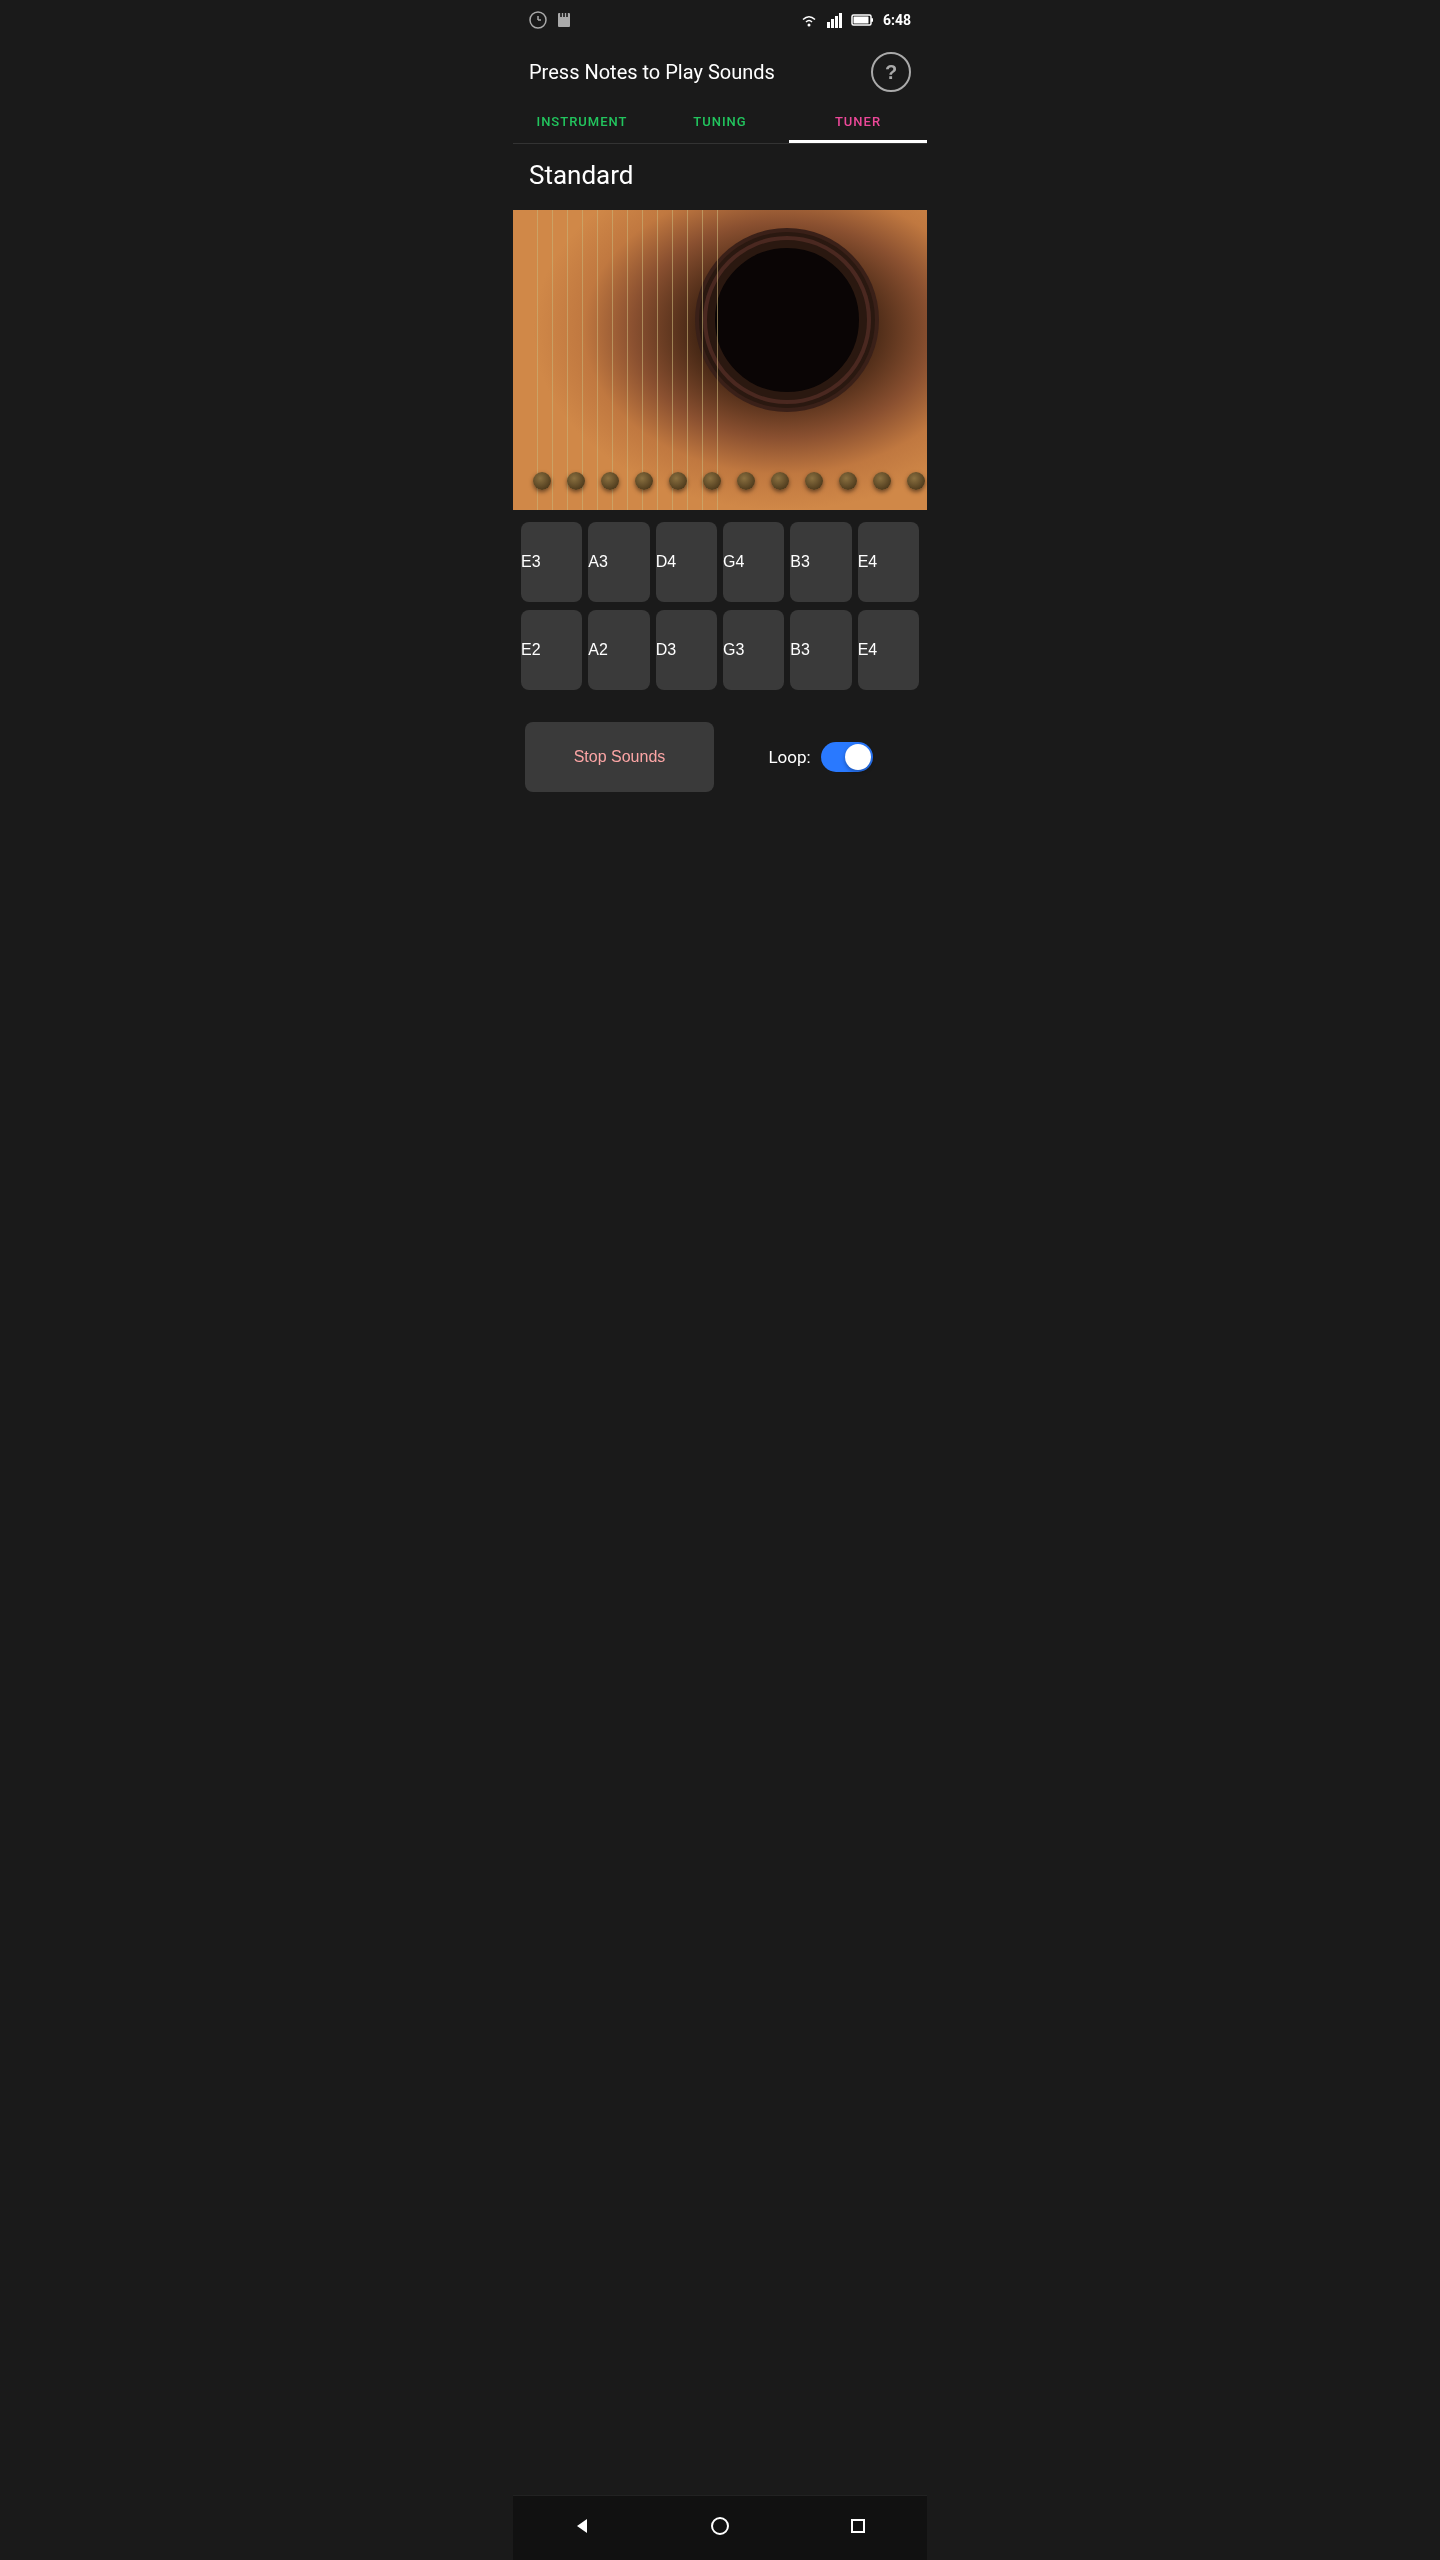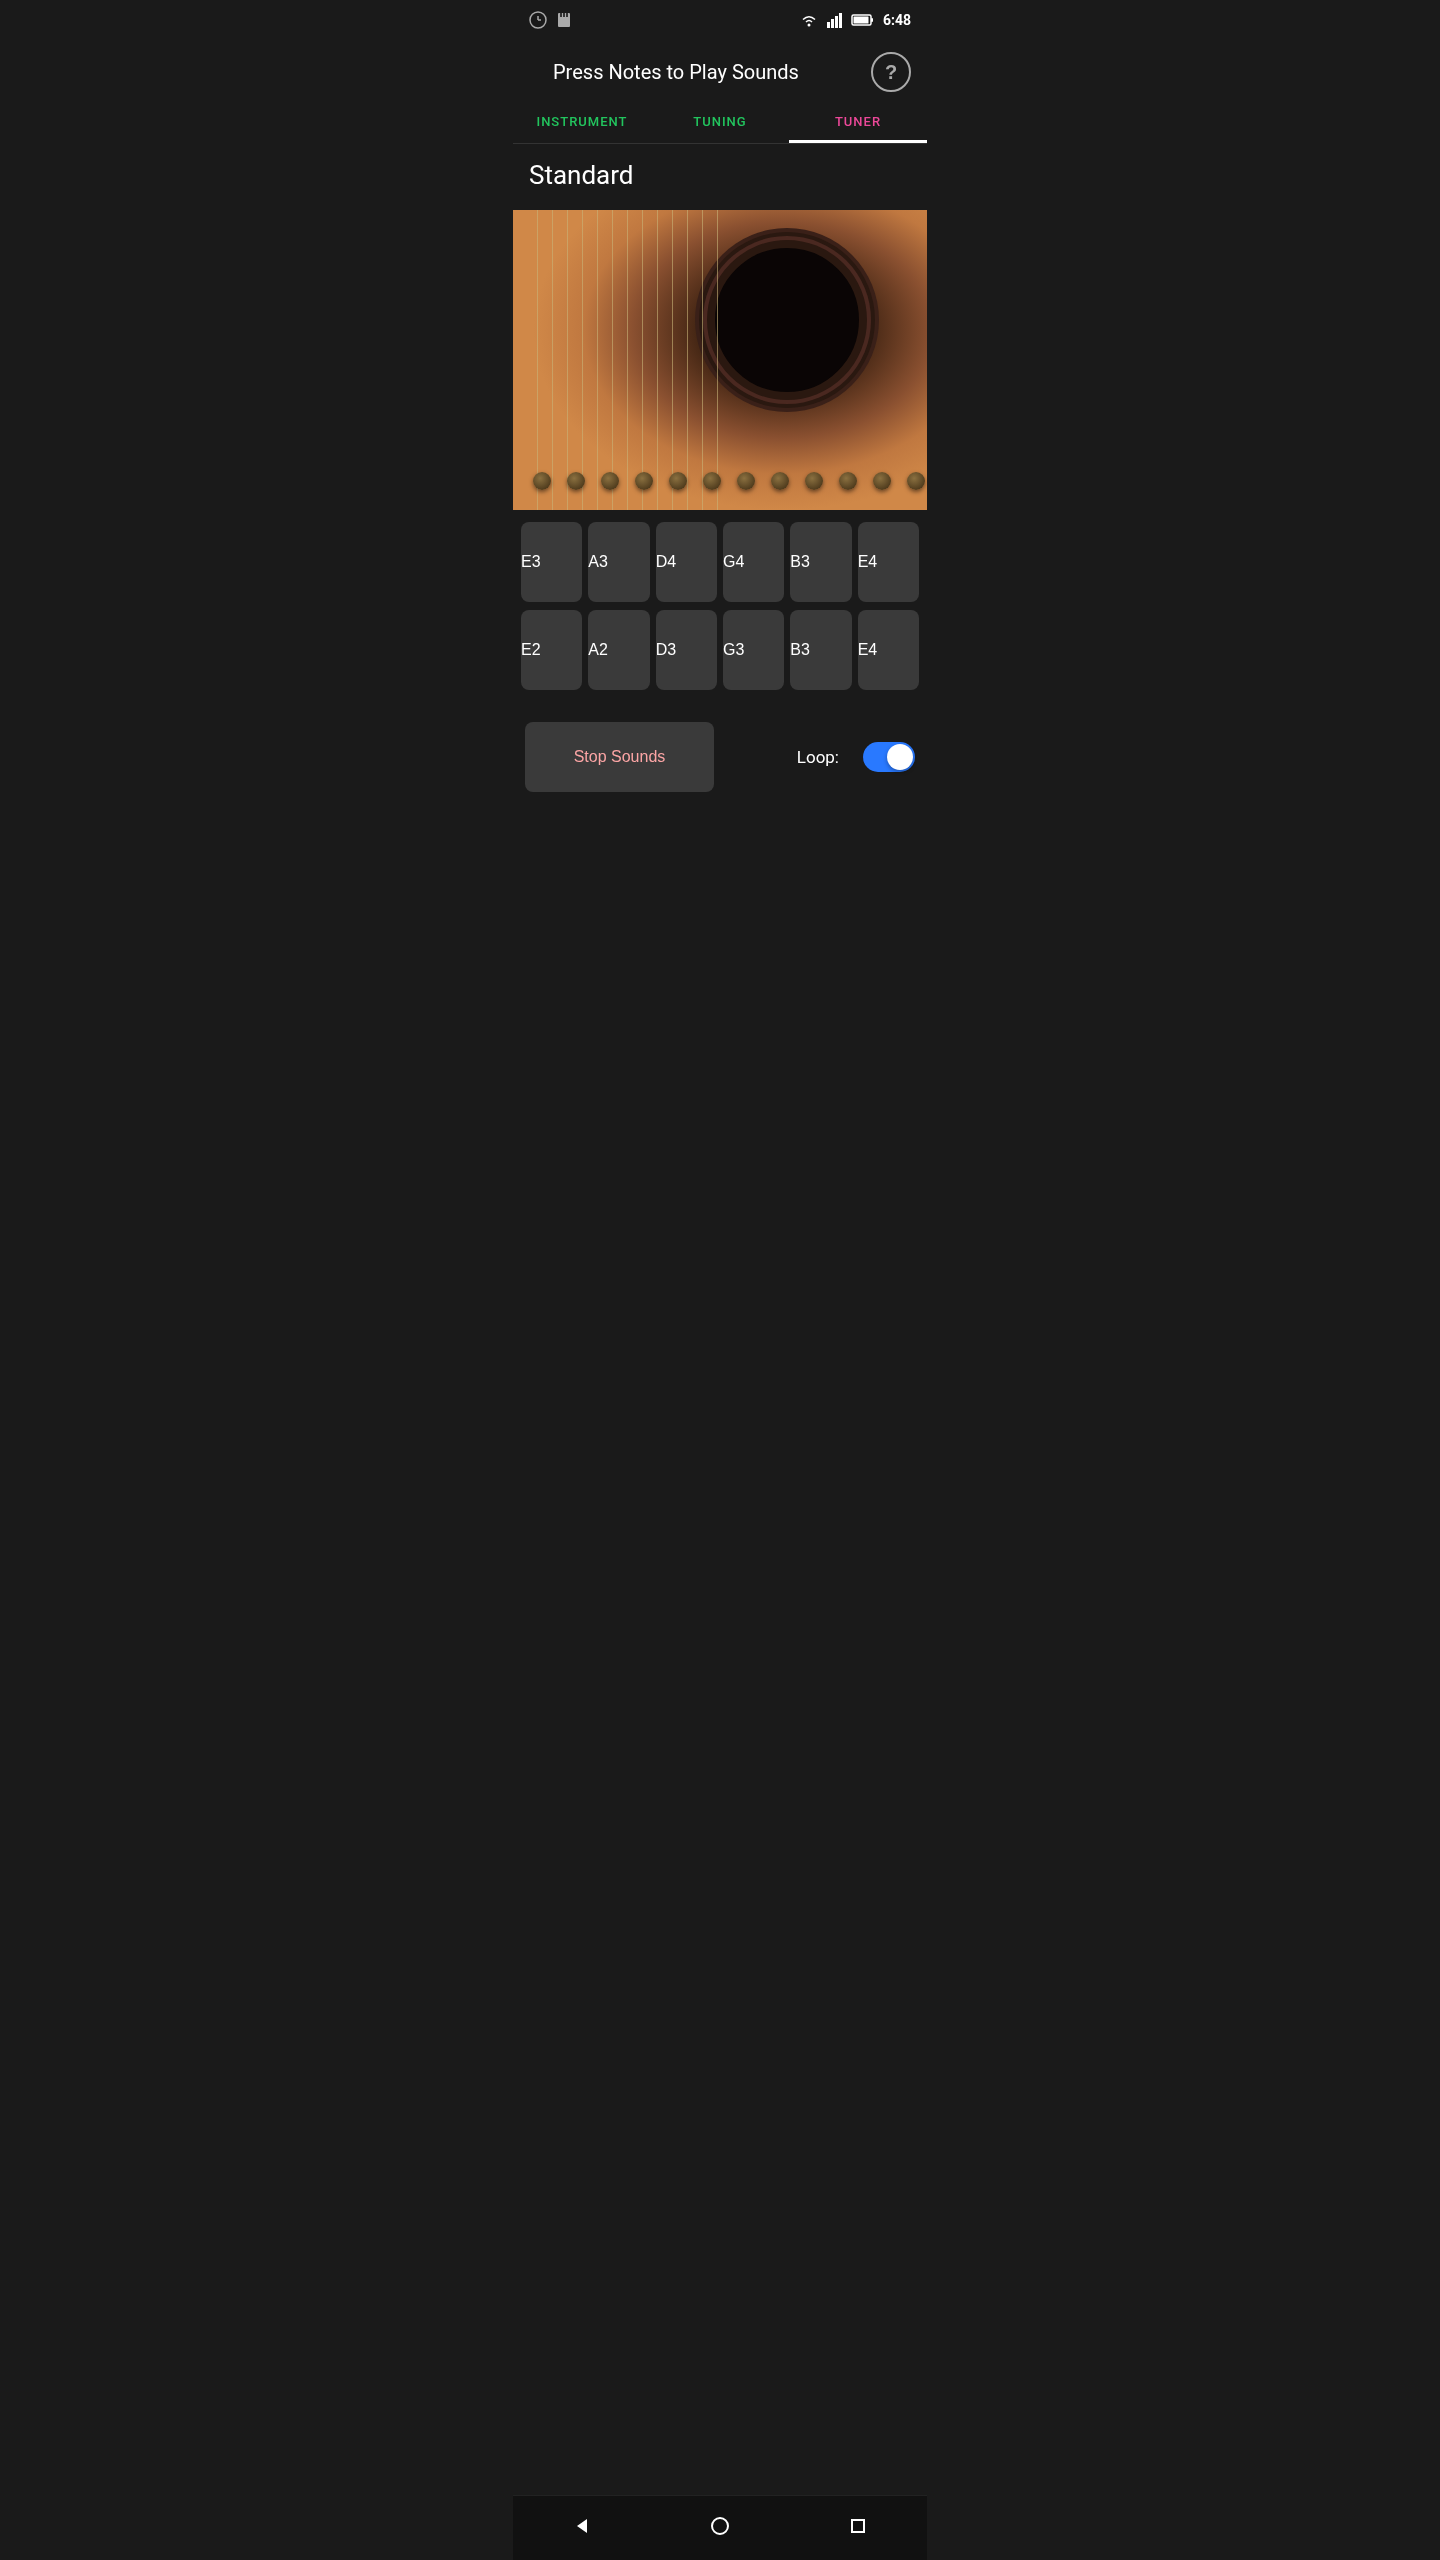--- a/index.html
+++ b/index.html
@@ -46,21 +46,20 @@
       display: flex;
       justify-content: space-between;
       align-items: center;
       padding: 12px 16px 8px;
     }
 
     .header-title {
       font-size: 20px;
       color: #ffffff;
       font-weight: 400;
-      margin-left: 24px;
     }
 
     .help-btn {
       width: 40px;
       height: 40px;
       border-radius: 50%;
       border: 2px solid #aaa;
       background: transparent;
       color: #aaa;
       font-size: 20px;
@@ -232,22 +231,22 @@
       border-radius: 8px;
       color: #fca5a5;
       font-size: 16px;
       cursor: pointer;
     }
 
     .loop-control {
       flex: 1;
       display: flex;
       align-items: center;
-      justify-content: flex-end;
-      gap: 24px;
+      justify-content: center;
+      gap: 10px;
     }
 
     .loop-label {
       font-size: 17px;
       color: #ffffff;
     }
 
     
     .toggle-track {
       width: 52px;

